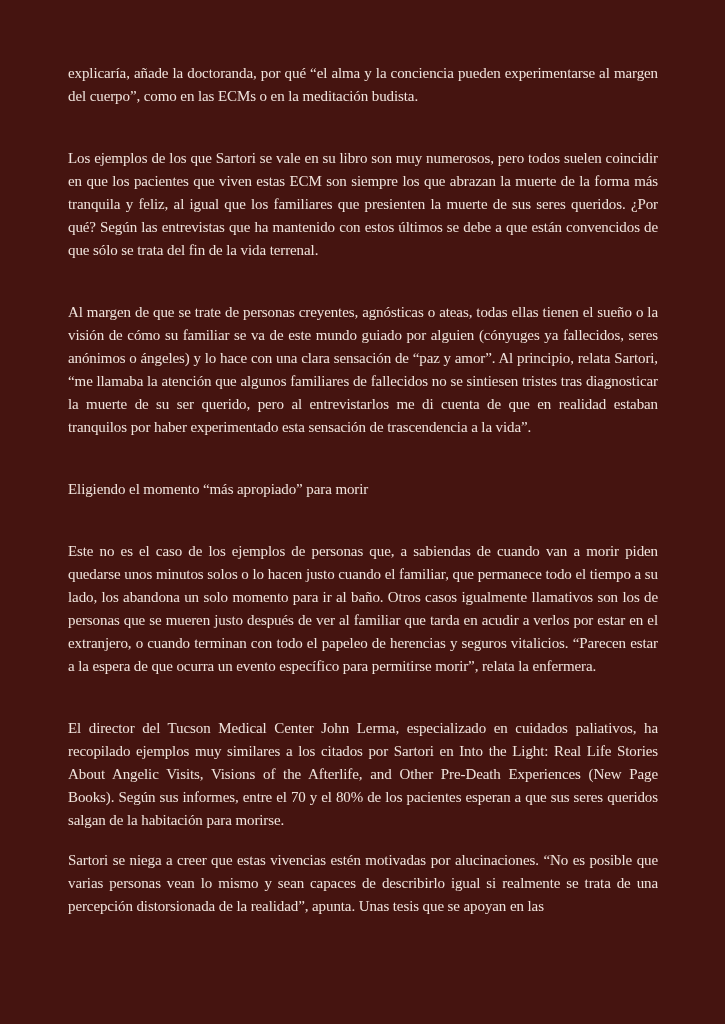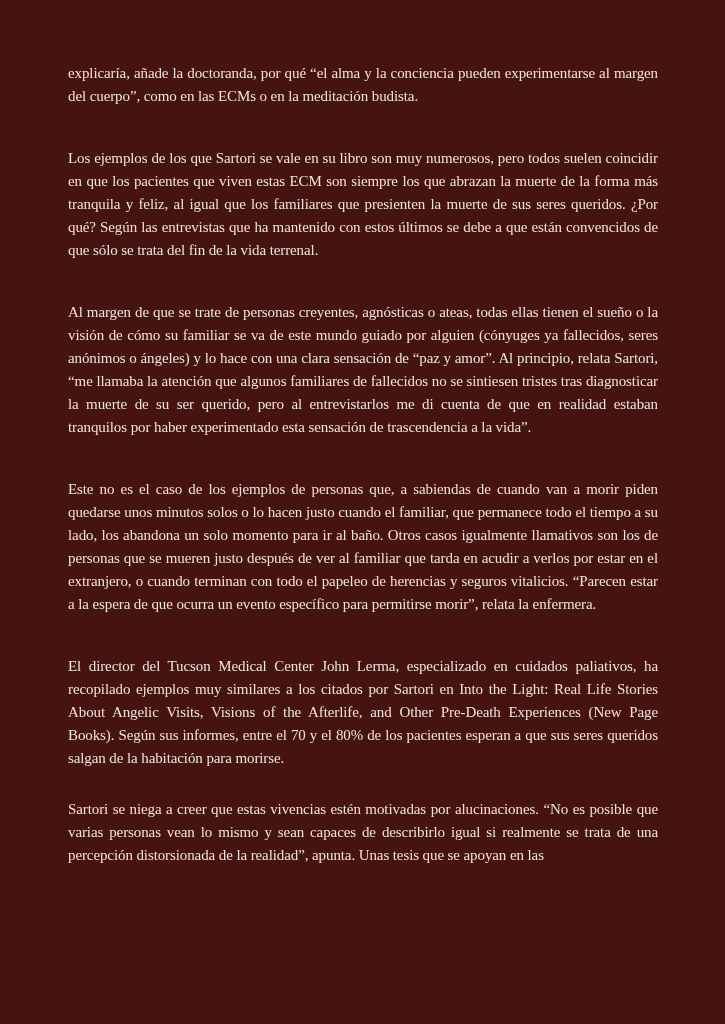--- a/index.html
+++ b/index.html
@@ -24,36 +24,37 @@
     letter-spacing: -0.1px;
   }
   .block {
     margin: 0 0 39px 0;
     text-align: justify;
   }
   .heading {
     text-align: left;
   }
   .tight {
-    margin-bottom: 28px;
+    margin-bottom: 17px;
   }
   .last {
     margin-bottom: 8px;
   }
 </style>
 </head>
 <body>
 
 <main class="page">
   <p class="block body">explicaría, añade la doctoranda, por qué “el alma y la conciencia pueden experimentarse al margen del cuerpo”, como en las ECMs o en la meditación budista.</p>
 
   <p class="block body">Los ejemplos de los que Sartori se vale en su libro son muy numerosos, pero todos suelen coincidir en que los pacientes que viven estas ECM son siempre los que abrazan la muerte de la forma más tranquila y feliz, al igual que los familiares que presienten la muerte de sus seres queridos. ¿Por qué? Según las entrevistas que ha mantenido con estos últimos se debe a que están convencidos de que sólo se trata del fin de la vida terrenal.</p>
 
   <p class="block body">Al margen de que se trate de personas creyentes, agnósticas o ateas, todas ellas tienen el sueño o la visión de cómo su familiar se va de este mundo guiado por alguien (cónyuges ya fallecidos, seres anónimos o ángeles) y lo hace con una clara sensación de “paz y amor”. Al principio, relata Sartori, “me llamaba la atención que algunos familiares de fallecidos no se sintiesen tristes tras diagnosticar la muerte de su ser querido, pero al entrevistarlos me di cuenta de que en realidad estaban tranquilos por haber experimentado esta sensación de trascendencia a la vida”.</p>
 
+  <p class="block heading">Eligiendo el momento “más apropiado” para morir</p>
 
   <p class="block body">Este no es el caso de los ejemplos de personas que, a sabiendas de cuando van a morir piden quedarse unos minutos solos o lo hacen justo cuando el familiar, que permanece todo el tiempo a su lado, los abandona un solo momento para ir al baño. Otros casos igualmente llamativos son los de personas que se mueren justo después de ver al familiar que tarda en acudir a verlos por estar en el extranjero, o cuando terminan con todo el papeleo de herencias y seguros vitalicios. “Parecen estar a la espera de que ocurra un evento específico para permitirse morir”, relata la enfermera.</p>
 
 
   <p class="block body tight">El director del Tucson Medical Center John Lerma, especializado en cuidados paliativos, ha recopilado ejemplos muy similares a los citados por Sartori en Into the Light: Real Life Stories About Angelic Visits, Visions of the Afterlife, and Other Pre-Death Experiences (New Page Books). Según sus informes, entre el 70 y el 80% de los pacientes esperan a que sus seres queridos salgan de la habitación para morirse.</p>
 
   <p class="block body last">Sartori se niega a creer que estas vivencias estén motivadas por alucinaciones. “No es posible que varias personas vean lo mismo y sean capaces de describirlo igual si realmente se trata de una percepción distorsionada de la realidad”, apunta. Unas tesis que se apoyan en las</p>
 </main>
 
 </body></html>

